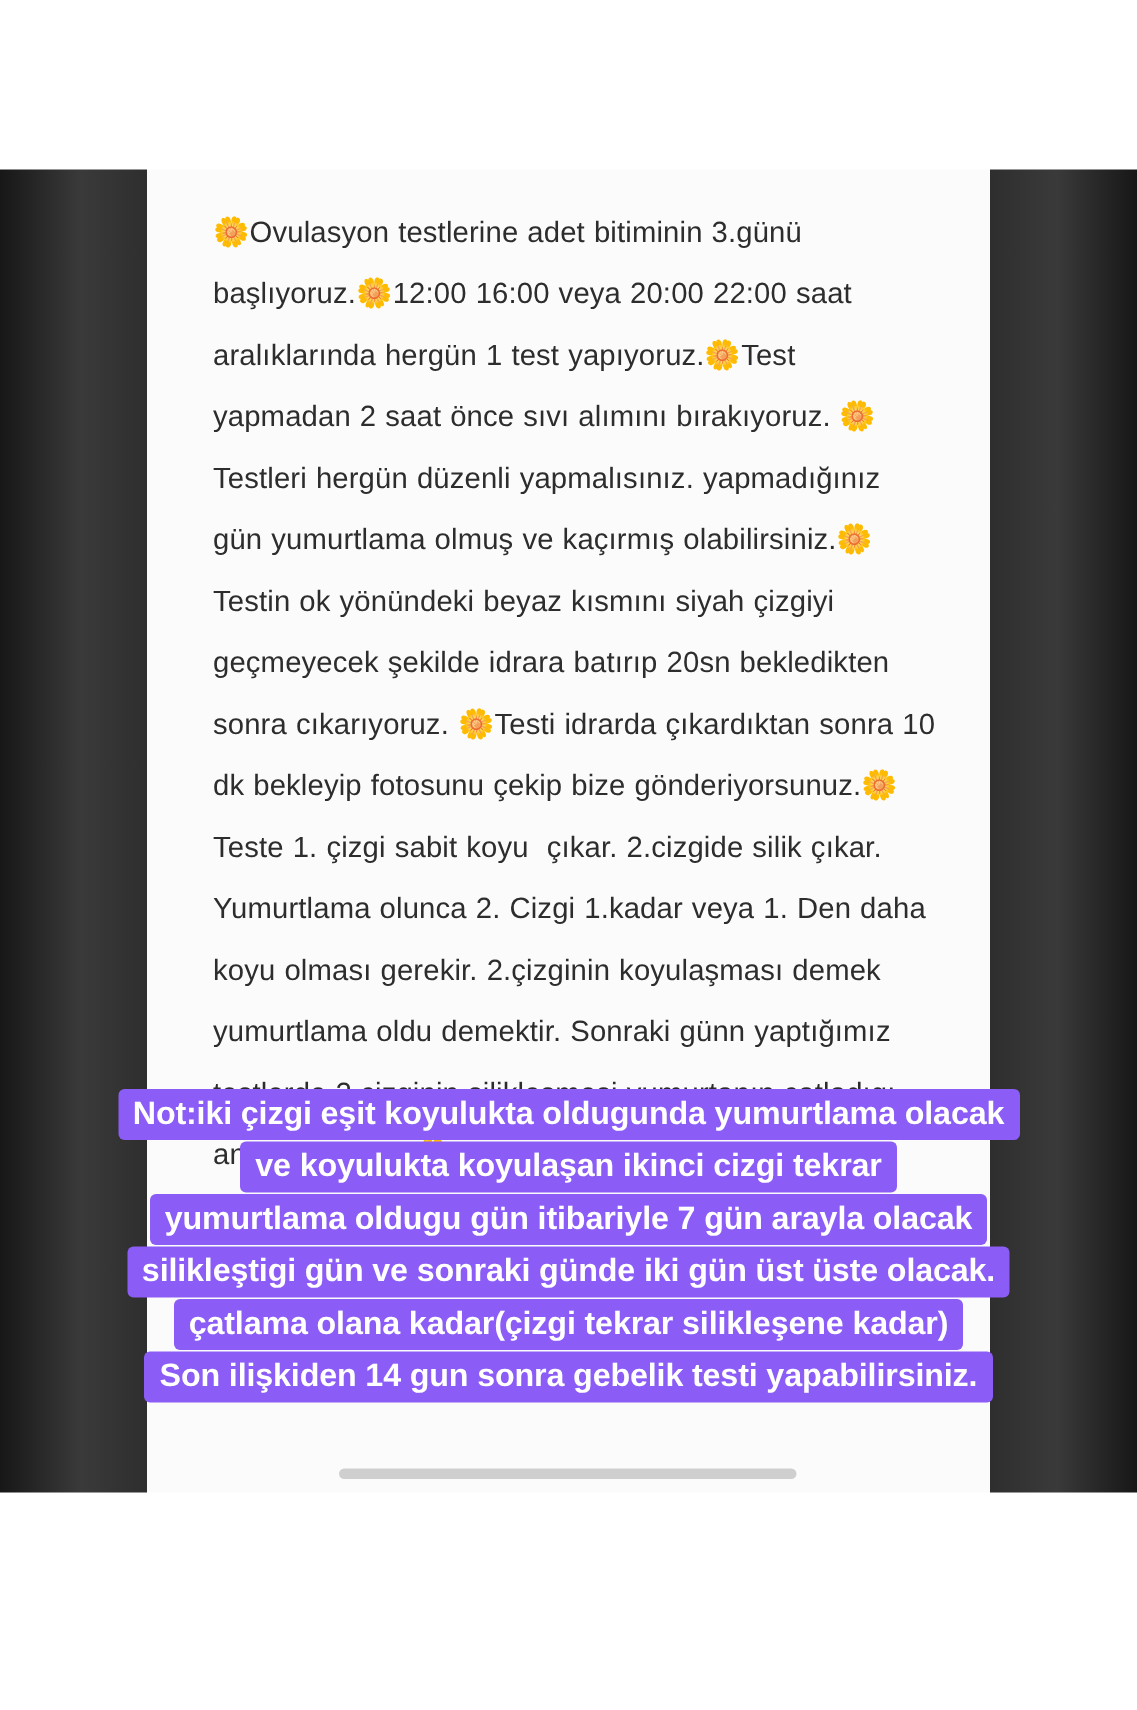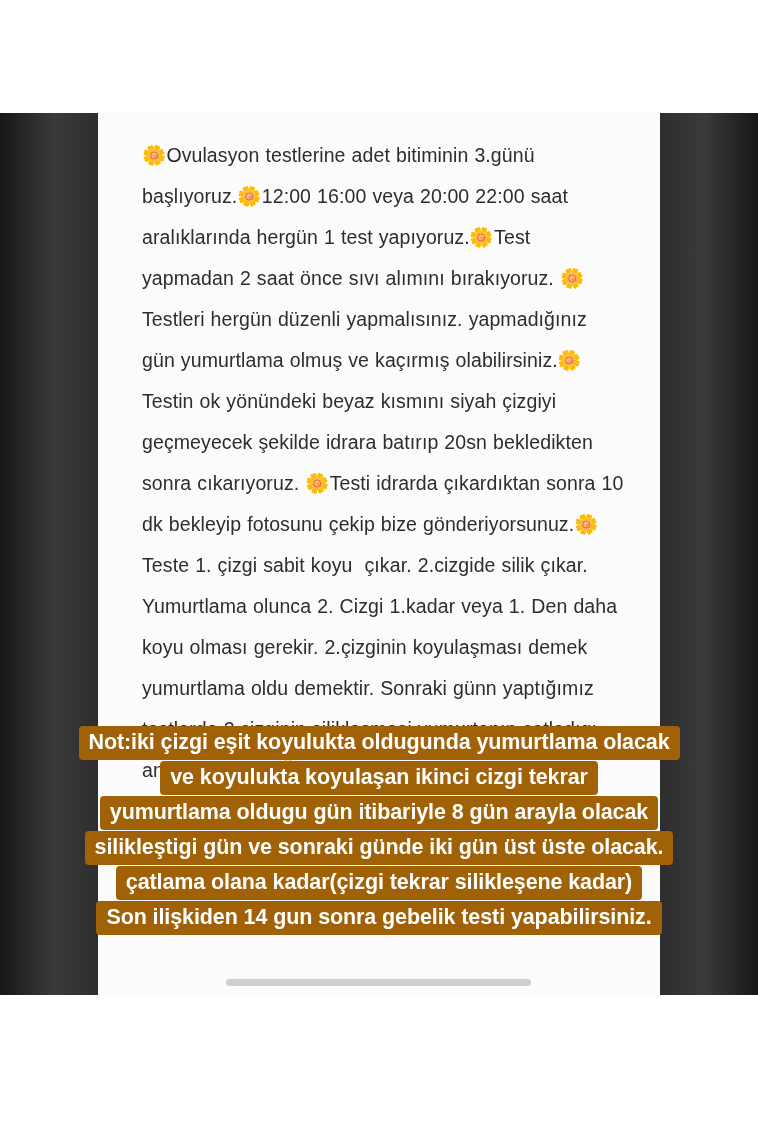--- a/index.html
+++ b/index.html
@@ -78,21 +78,21 @@
   .caption-overlay {
     position: absolute;
     left: 0;
     top: 726px;
     width: 758px;
     padding: 0;
     text-align: center;
   }
   .caption-line {
     display: inline-block;
-    background: #a16207;
+    background: #8b5cf6;
     color: #ffffff;
     font-size: 21.5px;
     font-weight: bold;
     line-height: 30px;
     padding: 1px 10px 3px 10px;
     border-radius: 4px;
     margin: 0 auto;
     letter-spacing: -0.1px;
     white-space: nowrap;
   }
@@ -112,19 +112,19 @@
   <div class="card">
     <div class="card-inner">
       <div class="post-text">🌼Ovulasyon testlerine adet bitiminin 3.günü başlıyoruz.🌼12:00 16:00 veya 20:00 22:00 saat aralıklarında hergün 1 test yapıyoruz.🌼Test yapmadan 2 saat önce sıvı alımını bırakıyoruz. 🌼Testleri hergün düzenli yapmalısınız. yapmadığınız gün yumurtlama olmuş ve kaçırmış olabilirsiniz.🌼Testin ok yönündeki beyaz kısmını siyah çizgiyi geçmeyecek şekilde idrara batırıp 20sn bekledikten sonra cıkarıyoruz. 🌼Testi idrarda çıkardıktan sonra 10 dk bekleyip fotosunu çekip bize gönderiyorsunuz.🌼Teste 1. çizgi sabit koyu  çıkar. 2.cizgide silik çıkar. Yumurtlama olunca 2. Cizgi 1.kadar veya 1. Den daha koyu olması gerekir. 2.çizginin koyulaşması demek yumurtlama oldu demektir. Sonraki günn yaptığımız testlerde 2.çizginin silikleşmesi yumurtanın çatladıgı anlamına gelir. 🌼</div>
     </div>
     <div class="card-bottom-bar"></div>
   </div>
 
   <div class="caption-overlay">
     <div class="caption-row"><span class="caption-line">Not:iki çizgi eşit koyulukta oldugunda yumurtlama olacak</span></div>
     <div class="caption-row"><span class="caption-line">ve koyulukta koyulaşan ikinci cizgi tekrar</span></div>
-    <div class="caption-row"><span class="caption-line">yumurtlama oldugu gün itibariyle 8 gün arayla olacak</span></div>
+    <div class="caption-row"><span class="caption-line">yumurtlama oldugu gün itibariyle 7 gün arayla olacak</span></div>
     <div class="caption-row"><span class="caption-line">silikleştigi gün ve sonraki günde iki gün üst üste olacak.</span></div>
     <div class="caption-row"><span class="caption-line">çatlama olana kadar(çizgi tekrar silikleşene kadar)</span></div>
     <div class="caption-row"><span class="caption-line">Son ilişkiden 14 gun sonra gebelik testi yapabilirsiniz.</span></div>
   </div>
 
 </div>
 
 </body></html>

